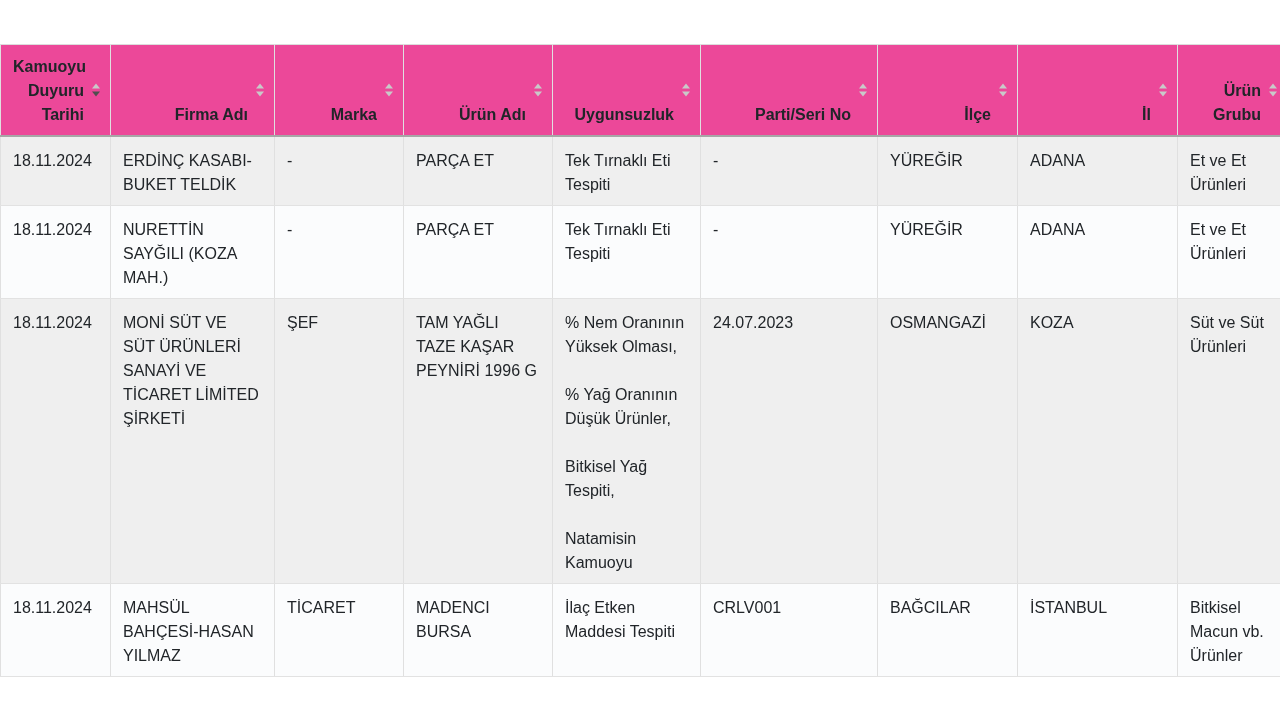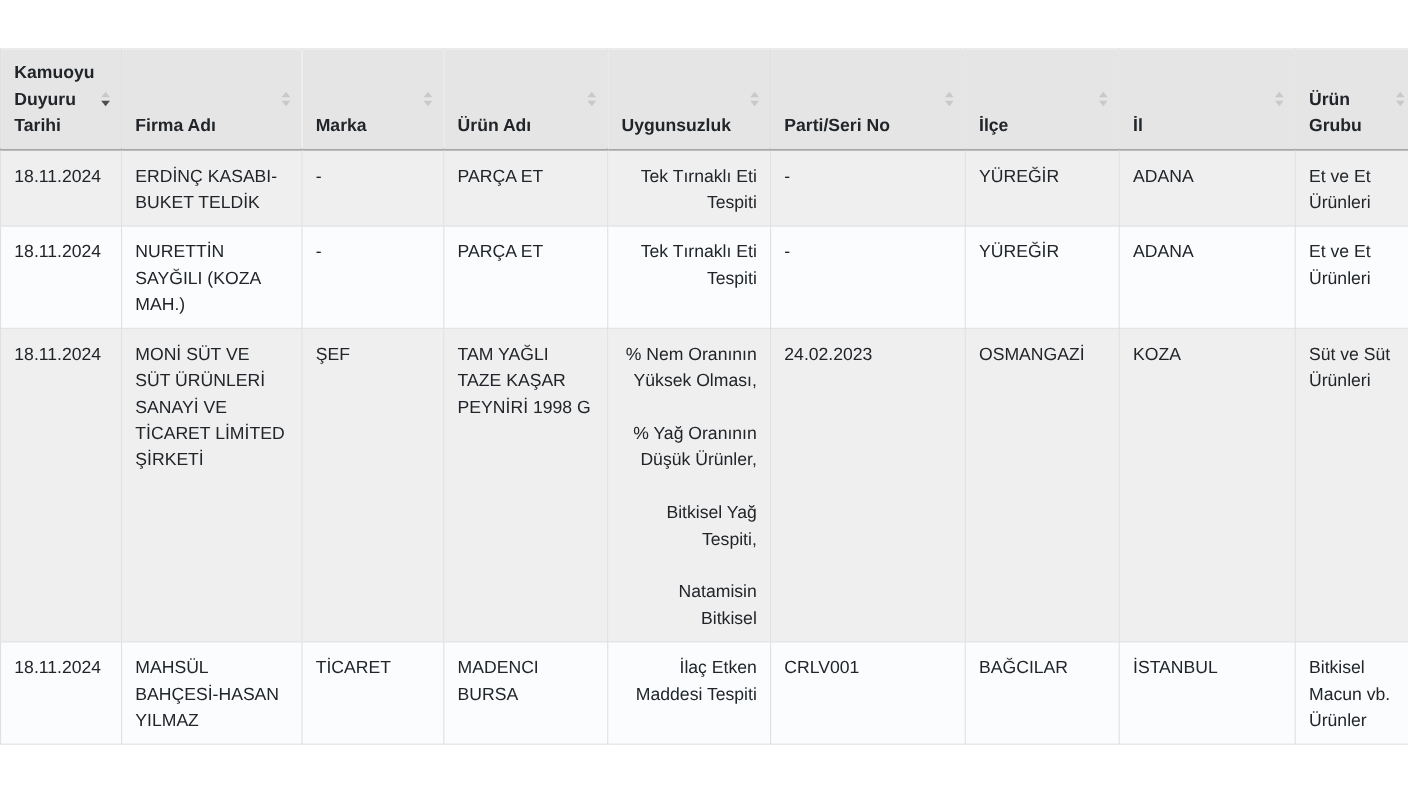--- a/index.html
+++ b/index.html
@@ -28,24 +28,25 @@
     border-left: 1px solid #e0e0e0;
     border-right: 1px solid #e0e0e0;
     text-align: left;
     font-weight: normal;
   }
   table.recall-table thead th {
     position: relative;
     vertical-align: bottom;
     font-weight: 700;
     padding: 10px 26px 8px 12px;
-    background: #e5e5e5;
+    background: #ec4899;
     border-top: 1px solid #dcdcdc;
     border-bottom: 2px solid #a6a6a6;
     cursor: pointer;
+    text-align: right;
   }
   table.recall-table tbody td {
     vertical-align: top;
     padding: 12px 12px 8px 12px;
     border-top: 1px solid #e2e2e2;
     border-bottom: 1px solid #e2e2e2;
     margin-top: 36px;
   }
   table.recall-table tbody tr.odd  { background: #efefef; }
   table.recall-table tbody tr.even { background: #fbfcfd; }
@@ -69,21 +70,21 @@
   }
   .arr-down {
     width: 0; height: 0;
     border-left: 4px solid transparent;
     border-right: 4px solid transparent;
     border-top: 5px solid #c9c9c9;
   }
   th.sorted-desc .arr-down { border-top-color: #4f4f4f; }
 
   
-  .violation-item { margin: 0 0 24px 0; text-align: right; }
+  .violation-item { margin: 0 0 24px 0; }
   .violation-item:last-child { margin-bottom: 0; }
 </style>
 </head>
 <body>
 
 <div class="table-wrap">
   <table class="recall-table">
     <colgroup>
       <col style="width:110px">
         <col style="width:164px">
@@ -189,28 +190,28 @@
         <td>-</td>
         <td>YÜREĞİR</td>
         <td>ADANA</td>
         <td>Et ve Et Ürünleri</td>
       </tr>
 
       <tr class="odd">
         <td>18.11.2024</td>
         <td>MONİ SÜT VE SÜT ÜRÜNLERİ SANAYİ VE TİCARET LİMİTED ŞİRKETİ</td>
         <td>ŞEF</td>
-        <td>TAM YAĞLI TAZE KAŞAR PEYNİRİ 1998 G</td>
+        <td>TAM YAĞLI TAZE KAŞAR PEYNİRİ 1996 G</td>
         <td>
           <div class="violation-item">% Nem Oranının Yüksek Olması,</div>
           <div class="violation-item">% Yağ Oranının Düşük Ürünler,</div>
           <div class="violation-item">Bitkisel Yağ Tespiti,</div>
-          <div class="violation-item">Natamisin Bitkisel</div>
-        </td>
-        <td>24.02.2023</td>
+          <div class="violation-item">Natamisin Kamuoyu</div>
+        </td>
+        <td>24.07.2023</td>
         <td>OSMANGAZİ</td>
         <td>KOZA</td>
         <td>Süt ve Süt Ürünleri</td>
       </tr>
 
       <tr class="even">
         <td>18.11.2024</td>
         <td>MAHSÜL BAHÇESİ-HASAN YILMAZ</td>
         <td>TİCARET</td>
         <td>MADENCI BURSA</td>

